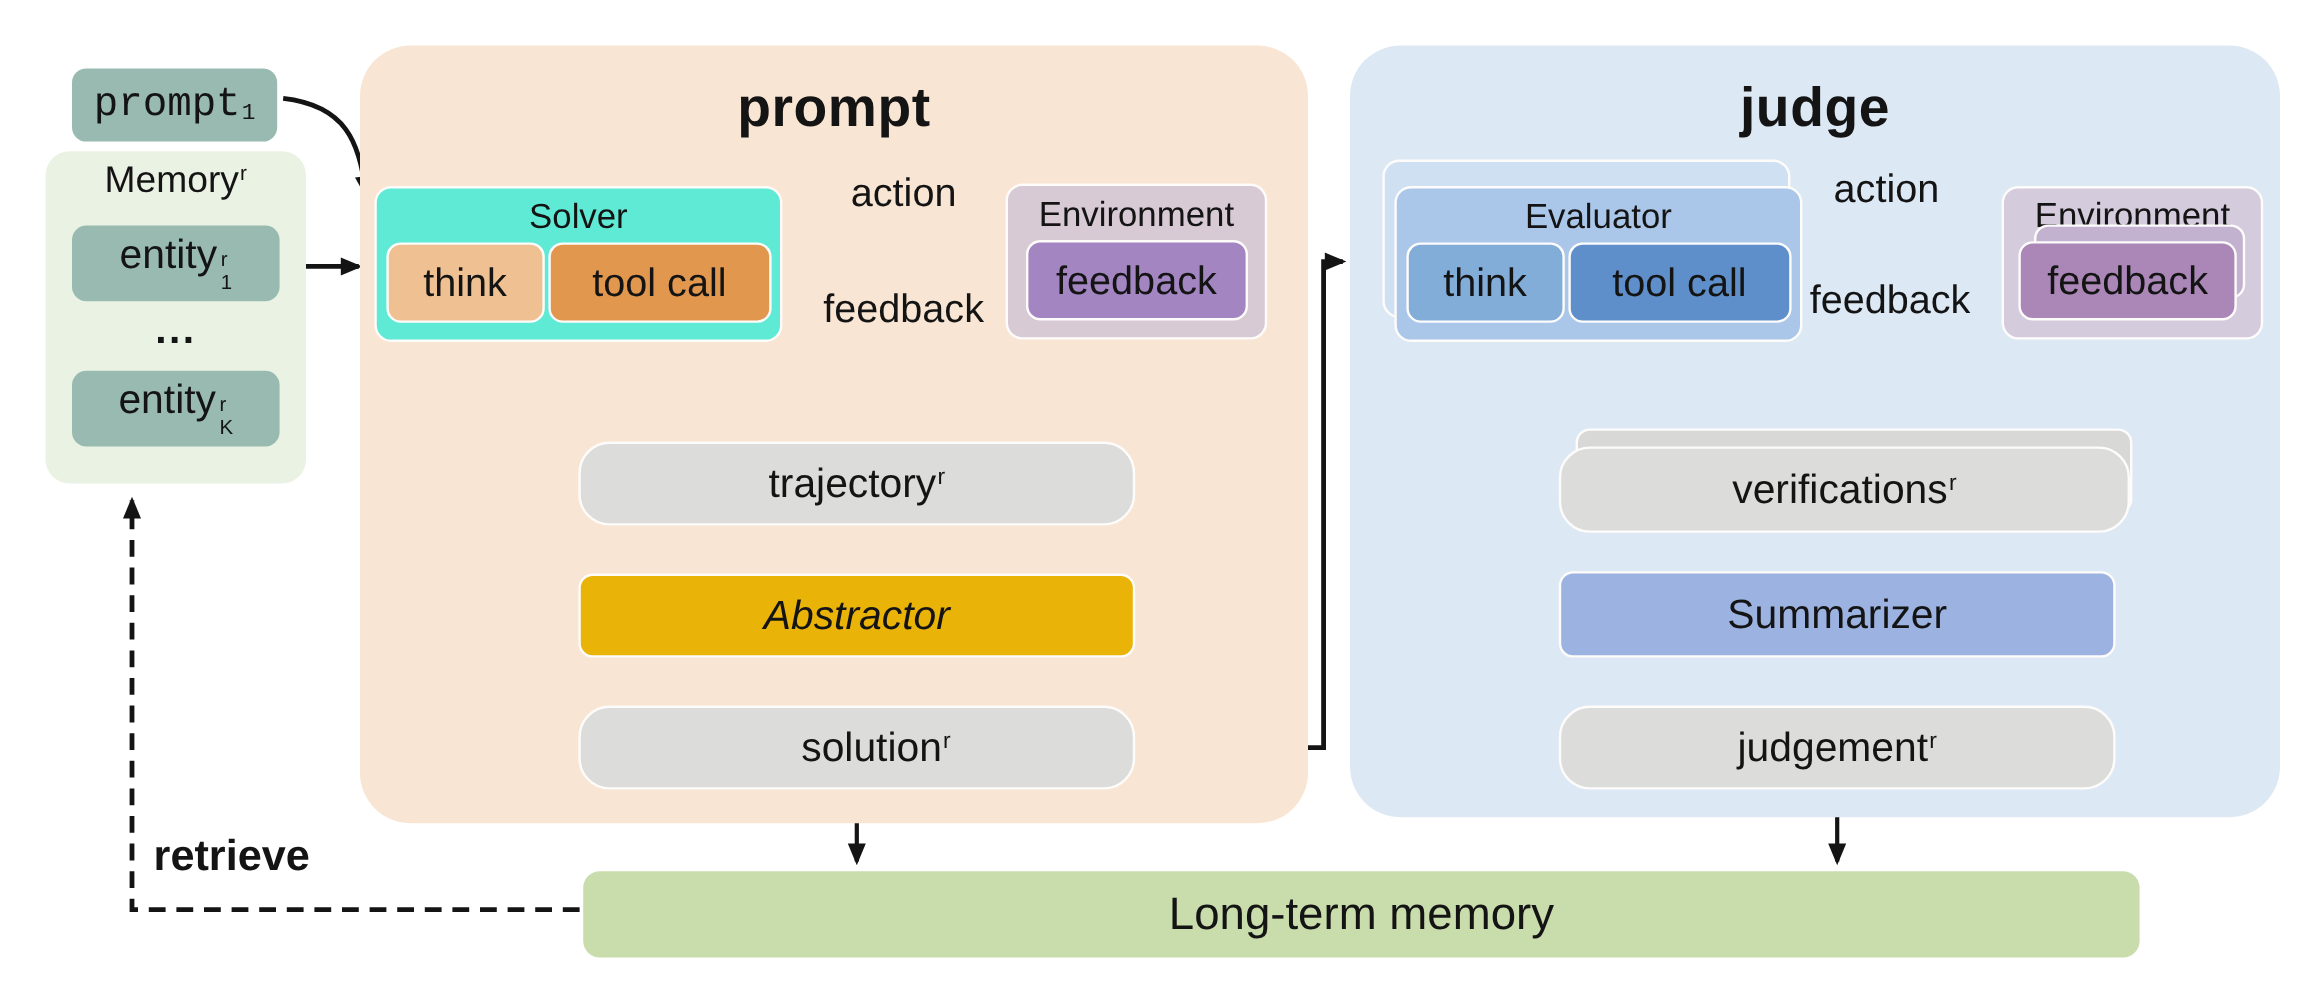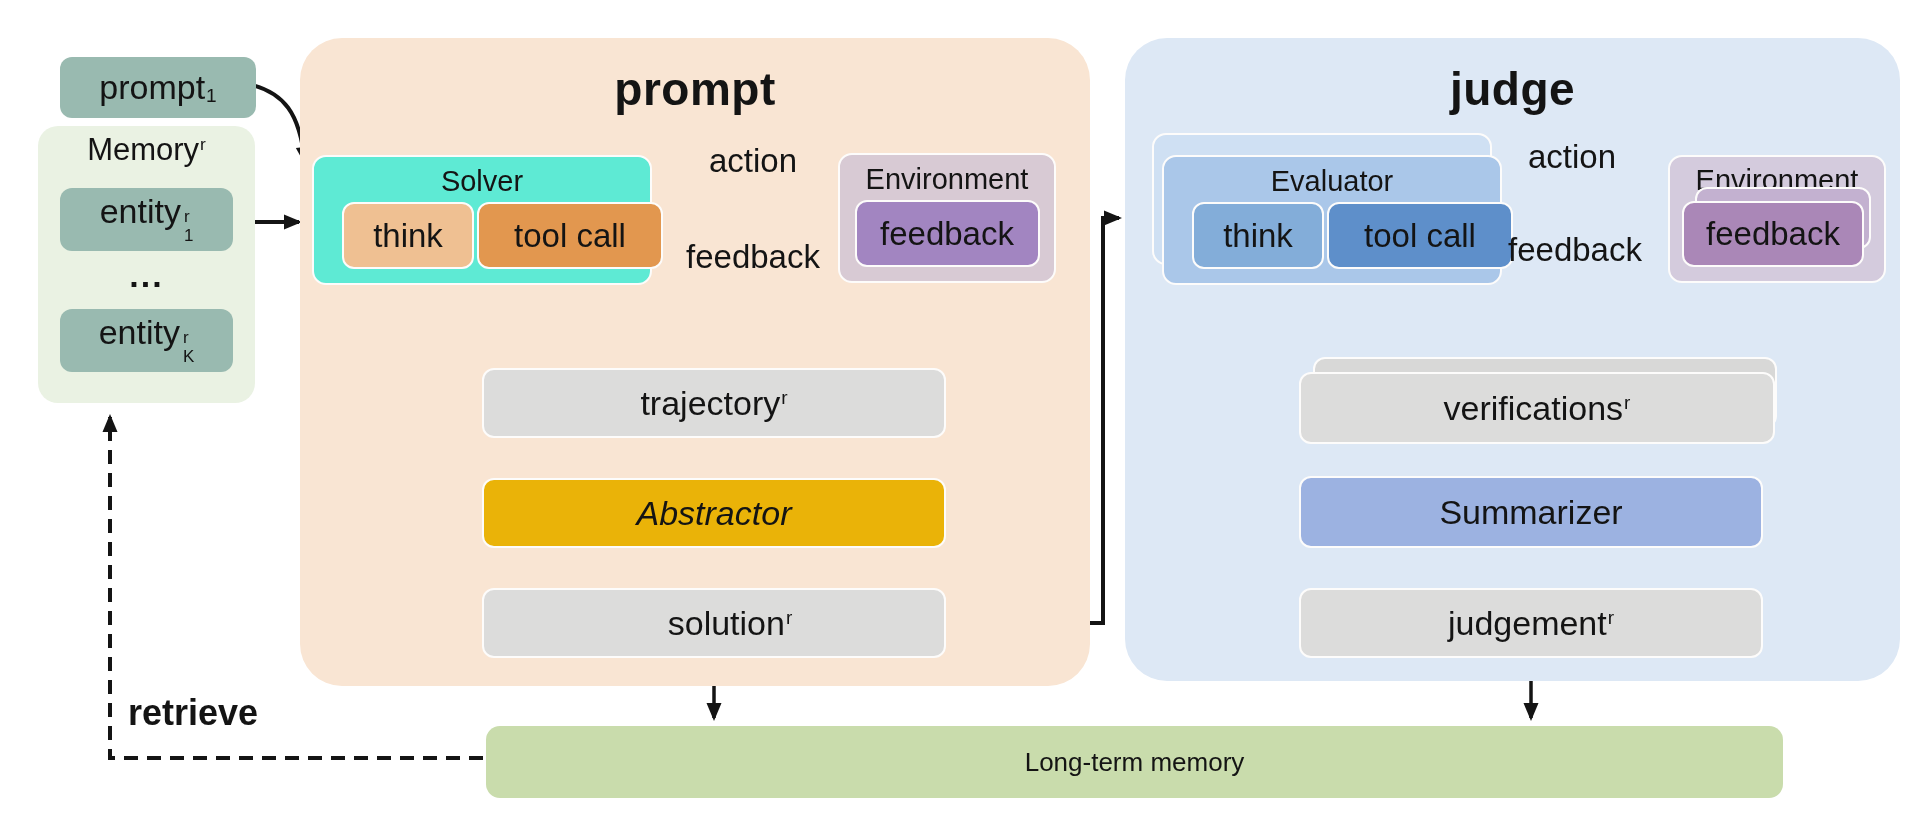--- a/index.html
+++ b/index.html
@@ -10,32 +10,32 @@
   .abs{position:absolute;box-sizing:border-box;}
   
   .panel{border-radius:42px;}
   .panel-propose{left:300px;top:38px;width:790px;height:648px;background:#f9e5d3;}
   .panel-judge{left:1125px;top:38px;width:775px;height:643px;background:#dde8f5;}
   .panel-title{font-weight:bold;font-size:46px;text-align:center;letter-spacing:0.5px;}
   .title-propose{left:300px;top:62px;width:790px;}
   .title-judge{left:1125px;top:62px;width:775px;}
   
   .teal-box{background:#99bab0;border-radius:12px;display:flex;align-items:center;justify-content:center;font-size:34px;}
-  .prompt-box{left:60px;top:57px;width:196px;height:61px;}
+  .prompt-box{left:60px;top:57px;width:171px;height:61px;font-family:Liberation Mono, monospace;}
   .memory-panel{left:38px;top:126px;width:217px;height:277px;background:#eaf2e3;border-radius:20px;}
   .memory-title{left:38px;top:132px;width:217px;text-align:center;font-size:31px;}
   .entity-1{left:60px;top:188px;width:173px;height:63px;}
   .entity-k{left:60px;top:309px;width:173px;height:63px;}
   .dots{left:38px;top:256px;width:217px;text-align:center;font-size:34px;font-weight:bold;letter-spacing:2px;}
   
   .container-box{border:2.5px solid #fdfcfb;border-radius:14px;display:flex;flex-direction:column;align-items:center;padding-top:5px;}
   .container-label{font-size:29px;line-height:38px;}
   .chip{border:2.5px solid #fdfcfb;border-radius:12px;display:flex;align-items:center;justify-content:center;font-size:33px;}
   .solver-box{left:312px;top:155px;width:340px;height:130px;background:#5eead4;}
-  .solver-row{display:flex;gap:3px;margin-top:2px;padding-left:41px;}
+  .solver-row{display:flex;gap:3px;margin-top:2px;}
   .chip-think-p{width:128px;height:63px;background:#efc092;}
   .chip-tool-p{width:182px;height:63px;background:#e2974f;}
   .env-box-p{left:838px;top:153px;width:218px;height:130px;background:#d8cad4;}
   .chip-feedback-p{width:181px;height:63px;background:#a285c1;margin-top:2px;}
   
   .eval-back{left:1152px;top:133px;width:340px;height:132px;background:#cfe0f3;border:2.5px solid #fdfcfb;border-radius:14px;}
   .eval-front{left:1128px;top:155px;width:340px;height:130px;background:#aac7e9;margin-left:34px;}
   .chip-think-j{width:128px;height:63px;background:#83add9;}
   .chip-tool-j{width:182px;height:63px;background:#5e8fca;}
   .env-box-j{left:1668px;top:155px;width:218px;height:128px;background:#d4cbdd;padding-top:4px;}
@@ -43,30 +43,30 @@
   .fb-back{position:absolute;left:13px;top:-13px;width:176px;height:62px;background:#c3b1d0;border:2.5px solid #fdfcfb;border-radius:12px;box-sizing:border-box;}
   .fb-front{position:absolute;left:0px;top:1px;width:178px;height:62px;background:#aa87b7;}
   
   .flow-label{font-weight:normal;font-size:33px;text-align:center;width:220px;}
   .lbl-action-p{left:643px;top:142px;}
   .lbl-feedback-p{left:643px;top:238px;}
   .lbl-action-j{left:1462px;top:138px;}
   .lbl-feedback-j{left:1465px;top:231px;}
   
   .row-box{border:2.5px solid #fdfcfb;border-radius:12px;display:flex;align-items:center;justify-content:center;font-size:34px;}
-  .gray{background:#dcdcdb;}
+  .gray{background:#dcdcdb;border-radius:26px;}
   .trajectory{left:482px;top:368px;width:464px;height:70px;}
   .abstractor{left:482px;top:478px;width:464px;height:70px;background:#eab308;font-style:italic;}
   .solution{left:482px;top:588px;width:464px;height:70px;padding-left:32px;}
   .verif-back{left:1313px;top:357px;width:464px;height:71px;background:#d8d8d7;border:2.5px solid #fdfcfb;border-radius:12px;}
   .verifications{left:1299px;top:372px;width:476px;height:72px;}
   .summarizer{left:1299px;top:476px;width:464px;height:72px;background:#9cb2e1;}
   .judgement{left:1299px;top:588px;width:464px;height:70px;}
   
-  .ltm-box{left:486px;top:726px;width:1297px;height:72px;background:#c9dcac;border-radius:14px;display:flex;align-items:center;justify-content:center;font-size:26px;}
+  .ltm-box{left:486px;top:726px;width:1297px;height:72px;background:#c9dcac;border-radius:14px;display:flex;align-items:center;justify-content:center;font-size:38px;}
   .retrieve-label{left:128px;top:692px;font-weight:bold;font-size:36px;}
   
   .sup{font-size:0.56em;vertical-align:0.55em;margin-left:1px;}
   .sub{font-size:0.56em;vertical-align:-0.2em;margin-left:1px;}
   .supsub{display:inline-flex;flex-direction:column;align-items:flex-start;justify-content:center;font-size:0.5em;line-height:1.1;margin-left:3px;transform:translateY(-0.08em);}
   svg.overlay{position:absolute;left:0;top:0;pointer-events:none;}
 </style>
 </head>
 <body>
 

